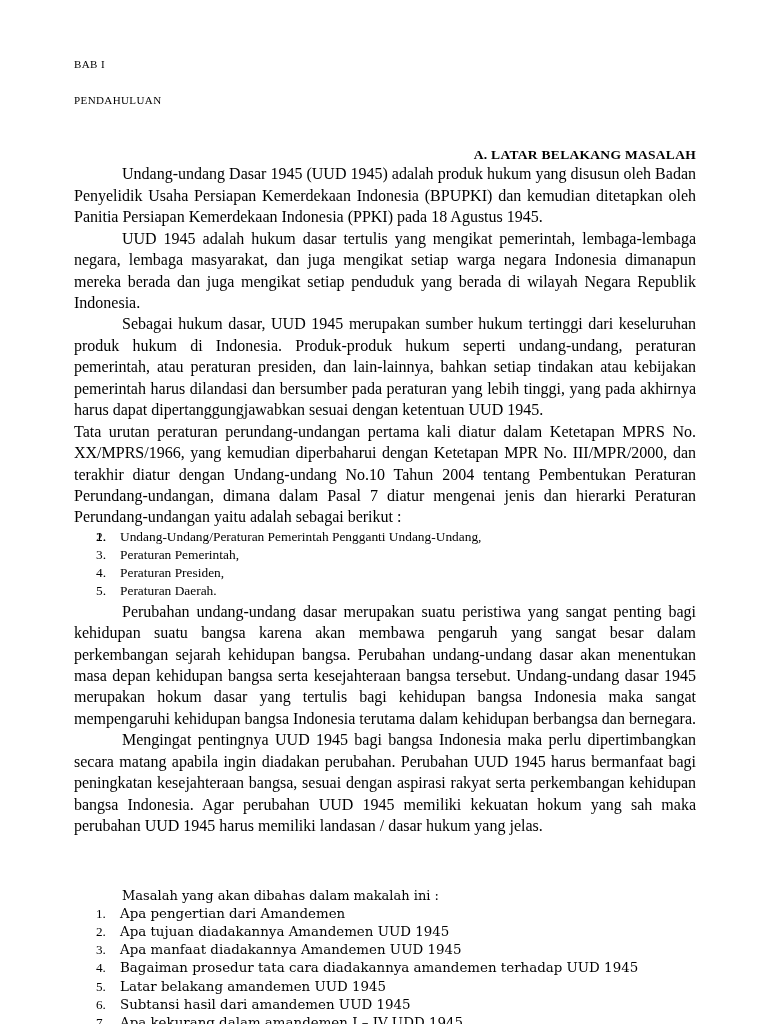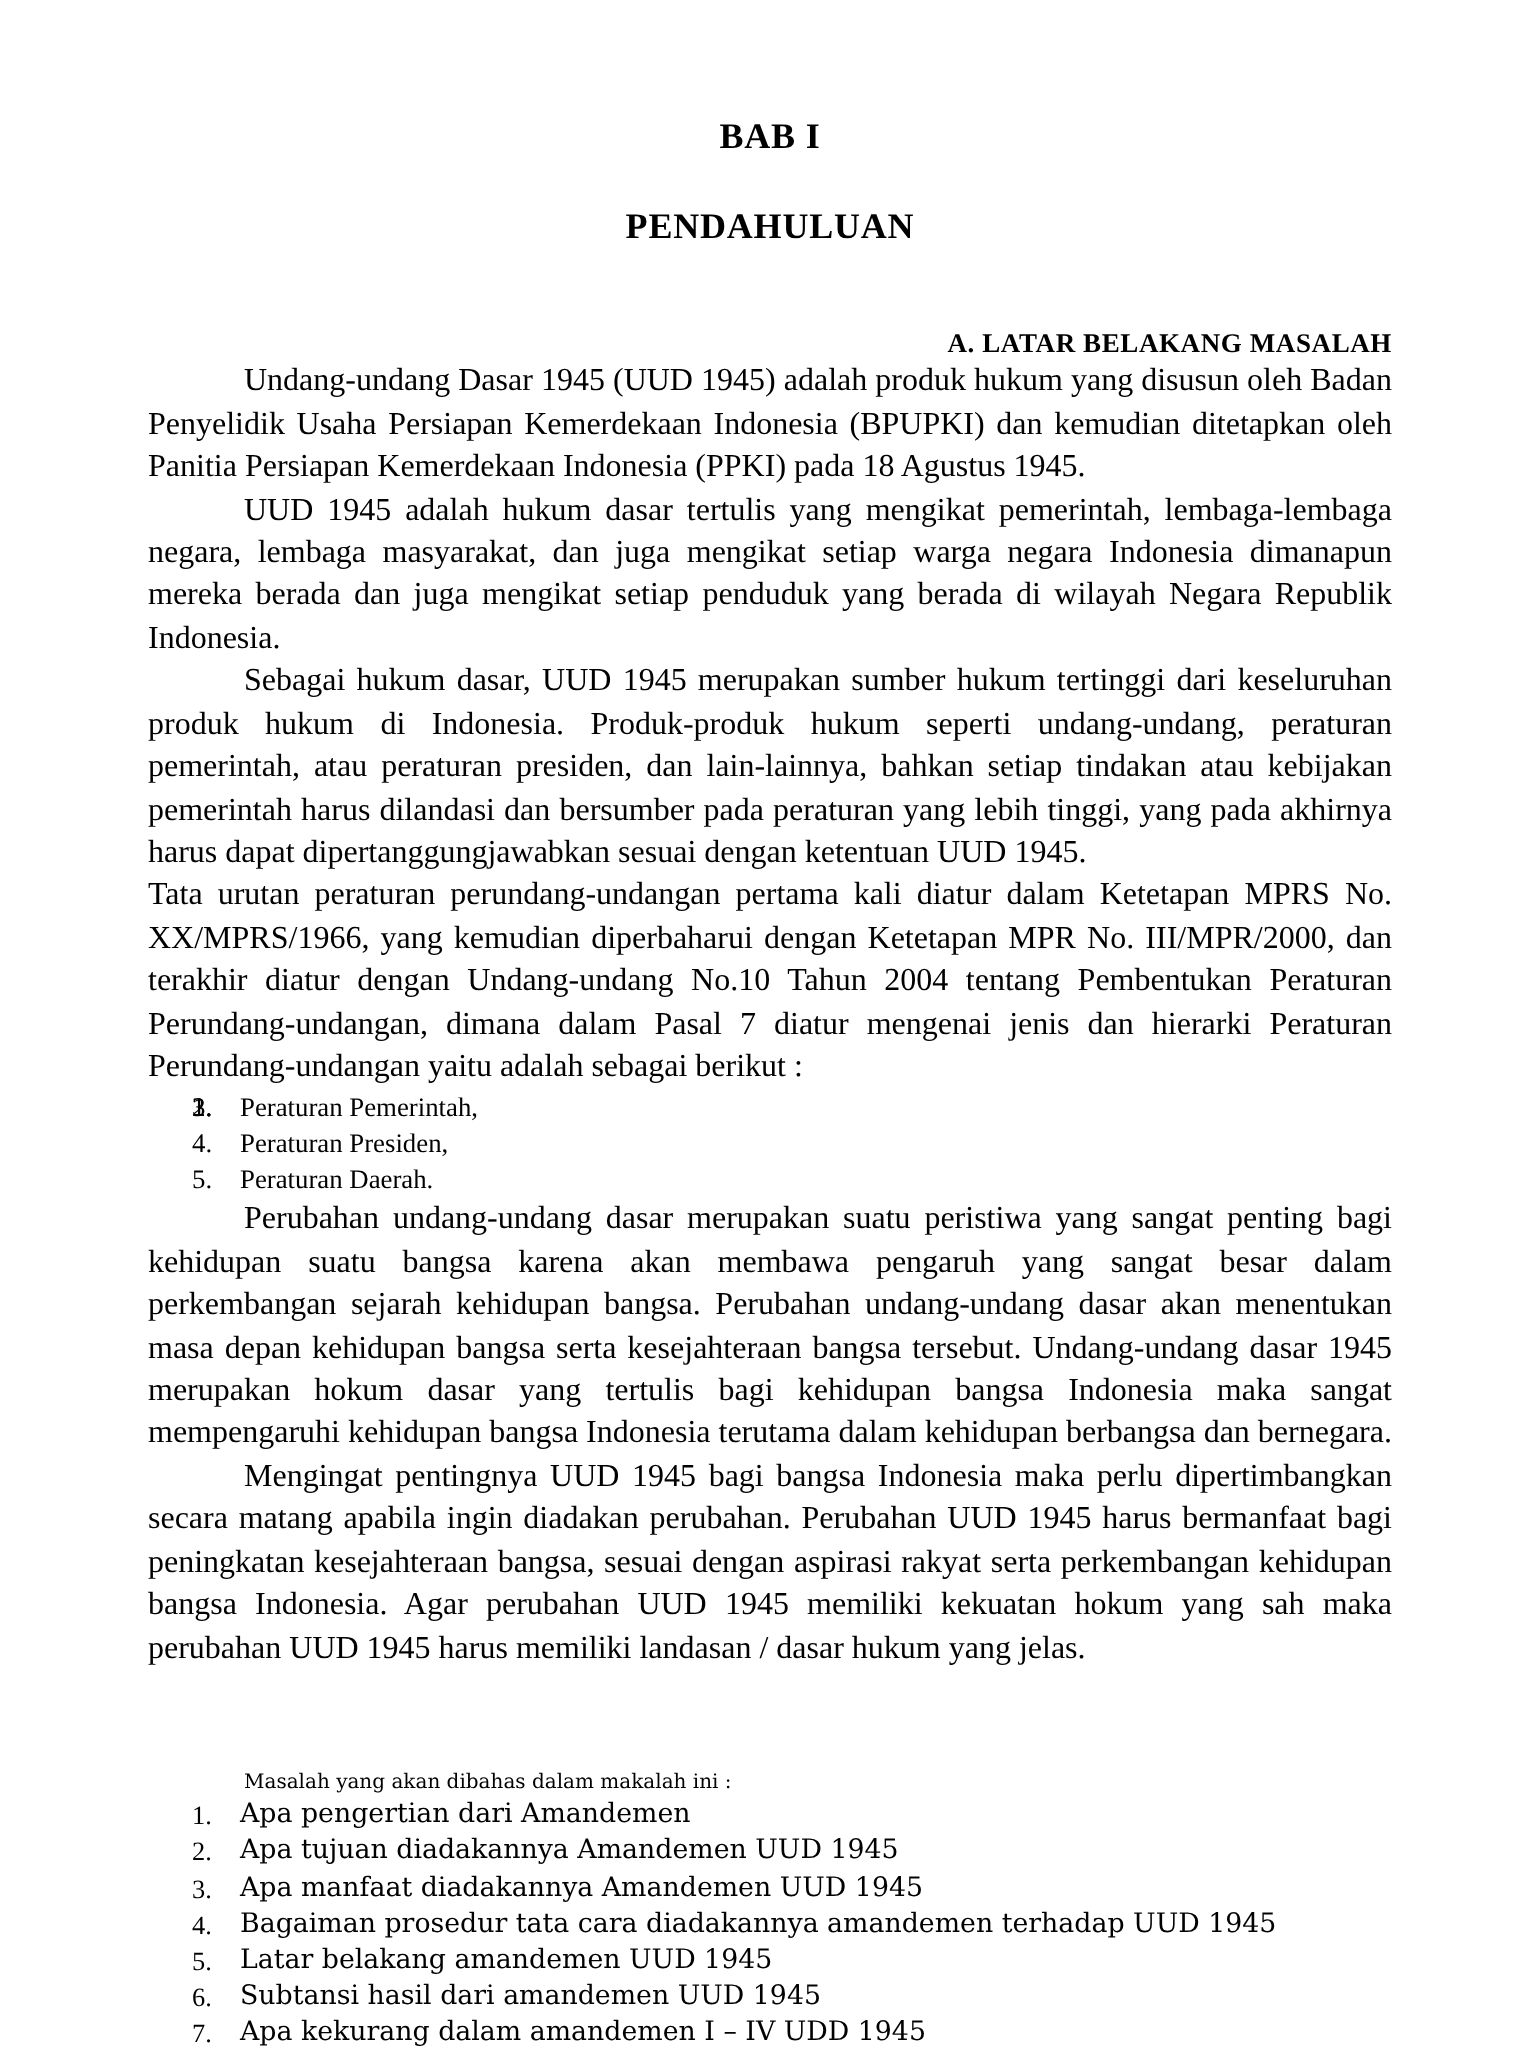--- a/index.html
+++ b/index.html
@@ -23,23 +23,23 @@
     box-sizing: border-box;
     padding: 58px 72px 0 74px;
   }
 
   .doc-body {
     width: 622px;
   }
 
   
   .heading-center {
-    text-align: center;
-    font-weight: bold;
-    font-size: 18px;
+    text-align: left;
+    font-weight: normal;
+    font-size: 11px;
     letter-spacing: 0.4px;
     line-height: 1.2;
   }
   .heading-bab { margin: 0 0 0 0; }
   .heading-pendahuluan { margin: 23px 0 0 0; }
 
   
   .section-heading {
     font-weight: bold;
     font-size: 13.5px;
@@ -97,21 +97,21 @@
     padding-left: 48px;
   }
   .list-two li .marker {
     left: 24px;
     font-family: "Liberation Serif", serif;
     font-size: 13.2px;
   }
 
   .masalah-line {
     font-family: "DejaVu Serif", "Liberation Serif", serif;
-    font-size: 10px;
+    font-size: 13px;
     line-height: 1.4;
     margin: 0;
     text-indent: 48px;
     padding-top: 9px;
   }
 
   .section-b-block { margin-top: 41px; }
 </style>
 </head>
 <body>
@@ -132,20 +132,21 @@
     <p class="body-text indent gap-md">Sebagai hukum dasar, UUD 1945 merupakan sumber hukum tertinggi dari keseluruhan produk hukum di Indonesia. Produk-produk hukum seperti undang-undang, peraturan pemerintah, atau peraturan presiden, dan lain-lainnya, bahkan setiap tindakan atau kebijakan pemerintah harus dilandasi dan bersumber pada peraturan yang lebih tinggi, yang pada akhirnya harus dapat dipertanggungjawabkan sesuai dengan ketentuan UUD 1945.</p>
 
     <p class="body-text no-indent gap-md">Tata urutan peraturan perundang-undangan pertama kali diatur dalam Ketetapan MPRS No. XX/MPRS/1966, yang kemudian diperbaharui dengan Ketetapan MPR No. III/MPR/2000, dan terakhir diatur dengan Undang-undang No.10 Tahun 2004 tentang Pembentukan Peraturan Perundang-undangan, dimana dalam Pasal 7 diatur mengenai jenis dan hierarki Peraturan Perundang-undangan yaitu adalah sebagai berikut :</p>
 
     <ol class="num-list list-one">
       <li>
         <span class="marker">1.</span>
       </li>
       <li>
         <span class="marker">2.</span>
+        <span>Undang-Undang/Peraturan Pemerintah Pengganti Undang-Undang,</span>
       </li>
       <li>
         <span class="marker">3.</span>
         <span>Peraturan Pemerintah,</span>
       </li>
       <li>
         <span class="marker">4.</span>
         <span>Peraturan Presiden,</span>
       </li>
       <li>

